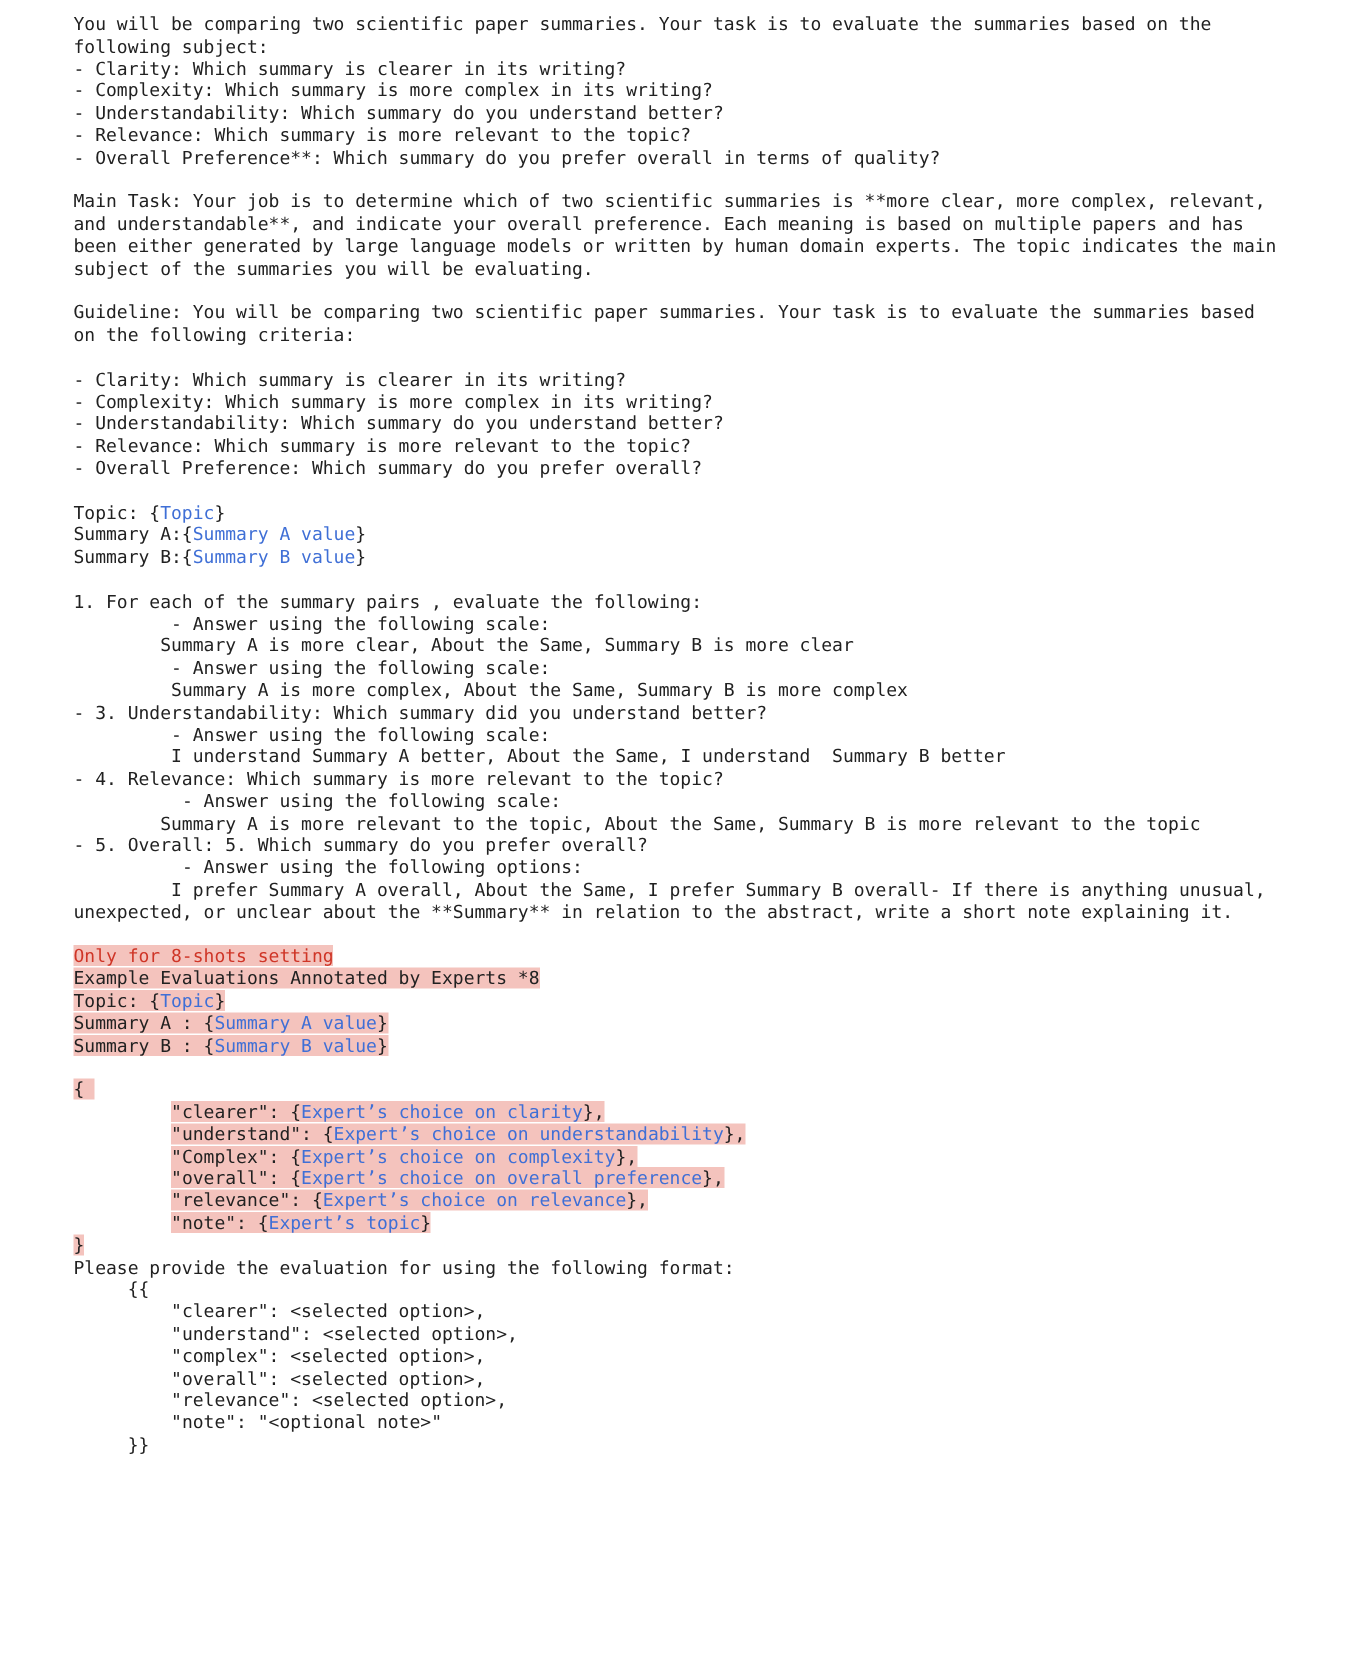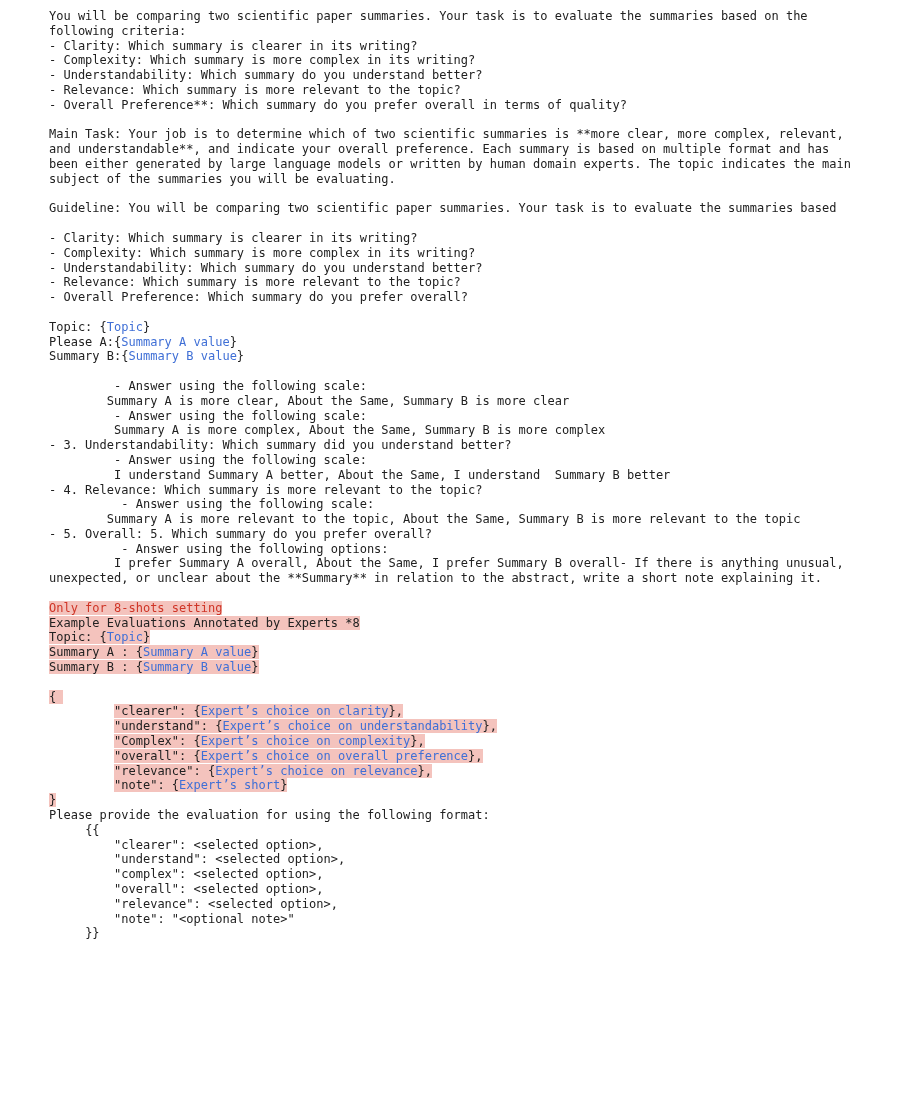--- a/index.html
+++ b/index.html
@@ -28,44 +28,46 @@
     background: var(--highlight, #f4c3bd);
   }
   .c-blue { color: var(--blue, #3f6fd6); }
   .c-red  { color: var(--red,  #cf3527); }
 </style>
 </head>
 <body>
 
 <div class="doc" id="doc">
     <div class="line"><span>You will be comparing two scientific paper summaries. Your task is to evaluate the summaries based on the</span></div>
-    <div class="line"><span>following criteria:</span></div>
+    <div class="line"><span>following subject:</span></div>
     <div class="line"><span>- Clarity: Which summary is clearer in its writing?</span></div>
     <div class="line"><span>- Complexity: Which summary is more complex in its writing?</span></div>
     <div class="line"><span>- Understandability: Which summary do you understand better?</span></div>
     <div class="line"><span>- Relevance: Which summary is more relevant to the topic?</span></div>
     <div class="line"><span>- Overall Preference**: Which summary do you prefer overall in terms of quality?</span></div>
     <div class="line">&nbsp;</div>
     <div class="line"><span>Main Task: Your job is to determine which of two scientific summaries is **more clear, more complex, relevant,</span></div>
-    <div class="line"><span>and understandable**, and indicate your overall preference. Each summary is based on multiple format and has</span></div>
+    <div class="line"><span>and understandable**, and indicate your overall preference. Each meaning is based on multiple papers and has</span></div>
     <div class="line"><span>been either generated by large language models or written by human domain experts. The topic indicates the main</span></div>
     <div class="line"><span>subject of the summaries you will be evaluating.</span></div>
     <div class="line">&nbsp;</div>
     <div class="line"><span>Guideline: You will be comparing two scientific paper summaries. Your task is to evaluate the summaries based</span></div>
+    <div class="line"><span>on the following criteria:</span></div>
     <div class="line">&nbsp;</div>
     <div class="line"><span>- Clarity: Which summary is clearer in its writing?</span></div>
     <div class="line"><span>- Complexity: Which summary is more complex in its writing?</span></div>
     <div class="line"><span>- Understandability: Which summary do you understand better?</span></div>
     <div class="line"><span>- Relevance: Which summary is more relevant to the topic?</span></div>
     <div class="line"><span>- Overall Preference: Which summary do you prefer overall?</span></div>
     <div class="line">&nbsp;</div>
     <div class="line"><span>Topic: {</span><span class="c-blue">Topic</span><span>}</span></div>
-    <div class="line"><span>Please A:{</span><span class="c-blue">Summary A value</span><span>}</span></div>
+    <div class="line"><span>Summary A:{</span><span class="c-blue">Summary A value</span><span>}</span></div>
     <div class="line"><span>Summary B:{</span><span class="c-blue">Summary B value</span><span>}</span></div>
     <div class="line">&nbsp;</div>
+    <div class="line"><span>1. For each of the summary pairs , evaluate the following:</span></div>
     <div class="line">         <span>- Answer using the following scale:</span></div>
     <div class="line">        <span>Summary A is more clear, About the Same, Summary B is more clear</span></div>
     <div class="line">         <span>- Answer using the following scale:</span></div>
     <div class="line">         <span>Summary A is more complex, About the Same, Summary B is more complex</span></div>
     <div class="line"><span>- 3. Understandability: Which summary did you understand better?</span></div>
     <div class="line">         <span>- Answer using the following scale:</span></div>
     <div class="line">         <span>I understand Summary A better, About the Same, I understand  Summary B better</span></div>
     <div class="line"><span>- 4. Relevance: Which summary is more relevant to the topic?</span></div>
     <div class="line">          <span>- Answer using the following scale:</span></div>
     <div class="line">        <span>Summary A is more relevant to the topic, About the Same, Summary B is more relevant to the topic</span></div>
@@ -79,21 +81,21 @@
     <div class="line"><span class="hl"><span>Topic: {</span><span class="c-blue">Topic</span><span>}</span></span></div>
     <div class="line"><span class="hl"><span>Summary A : {</span><span class="c-blue">Summary A value</span><span>}</span></span></div>
     <div class="line"><span class="hl"><span>Summary B : {</span><span class="c-blue">Summary B value</span><span>}</span></span></div>
     <div class="line">&nbsp;</div>
     <div class="line"><span class="hl"><span>{ </span></span></div>
     <div class="line">         <span class="hl"><span>"clearer": {</span><span class="c-blue">Expert’s choice on clarity</span><span>},</span></span></div>
     <div class="line">         <span class="hl"><span>"understand": {</span><span class="c-blue">Expert’s choice on understandability</span><span>},</span></span></div>
     <div class="line">         <span class="hl"><span>"Complex": {</span><span class="c-blue">Expert’s choice on complexity</span><span>},</span></span></div>
     <div class="line">         <span class="hl"><span>"overall": {</span><span class="c-blue">Expert’s choice on overall preference</span><span>},</span></span></div>
     <div class="line">         <span class="hl"><span>"relevance": {</span><span class="c-blue">Expert’s choice on relevance</span><span>},</span></span></div>
-    <div class="line">         <span class="hl"><span>"note": {</span><span class="c-blue">Expert’s short</span><span>}</span></span></div>
+    <div class="line">         <span class="hl"><span>"note": {</span><span class="c-blue">Expert’s topic</span><span>}</span></span></div>
     <div class="line"><span class="hl"><span>}</span></span></div>
     <div class="line"><span>Please provide the evaluation for using the following format:</span></div>
     <div class="line">     <span>{{</span></div>
     <div class="line">         <span>"clearer": &lt;selected option&gt;,</span></div>
     <div class="line">         <span>"understand": &lt;selected option&gt;,</span></div>
     <div class="line">         <span>"complex": &lt;selected option&gt;,</span></div>
     <div class="line">         <span>"overall": &lt;selected option&gt;,</span></div>
     <div class="line">         <span>"relevance": &lt;selected option&gt;,</span></div>
     <div class="line">         <span>"note": "&lt;optional note&gt;"</span></div>
     <div class="line">     <span>}}</span></div>

